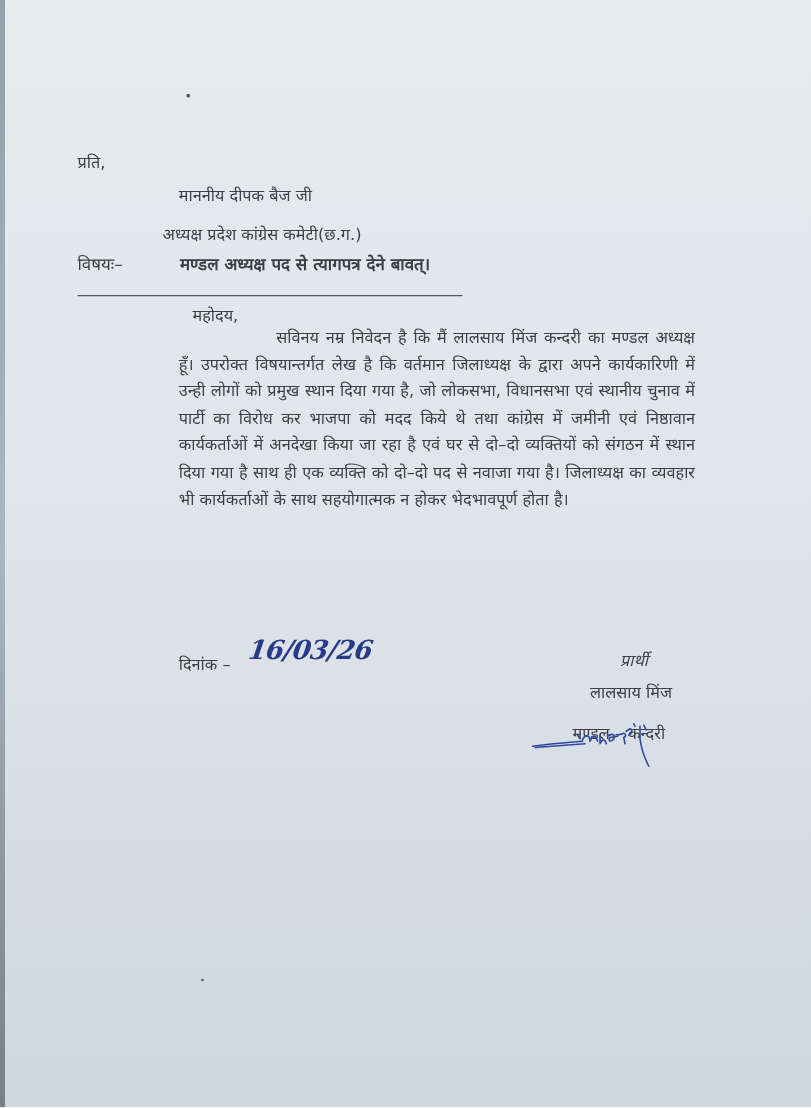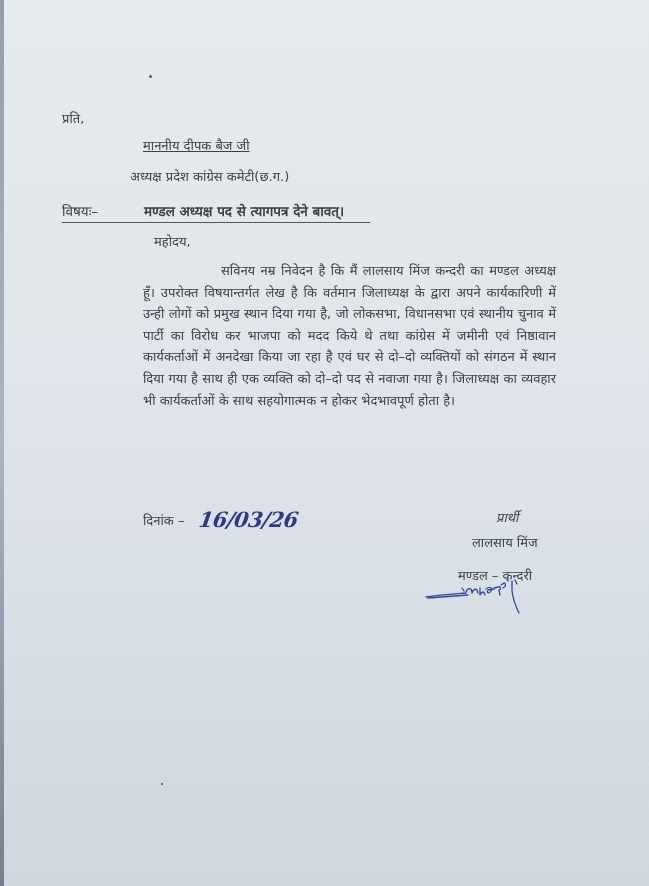--- a/index.html
+++ b/index.html
@@ -33,31 +33,32 @@
       width: 3px; height: 3px;
       border-radius: 50%;
       background: #555;
     }
     .t {
       position: absolute;
       font-size: 13px;
       line-height: 1;
       white-space: nowrap;
       color: #3e4047;
+      margin-top: 12px;
     }
     .salutation-to { left: 62px; top: 112px; }
-    .recipient-name { left: 143px; top: 139px; text-decoration: underline; }
+    .recipient-name { left: 143px; top: 139px; }
     .recipient-title { left: 130px; top: 170px; }
     .subject-row {
       position: absolute;
       left: 62px;
       top: 202px;
       width: 308px;
       border-bottom: 1px solid #55575e;
-      padding-bottom: 2px;
+      padding-bottom: 16px;
       font-size: 13.5px;
       white-space: nowrap;
     }
     .subject-label {
       display: inline-block;
       width: 82px;
     }
     .subject-text { font-weight: 600; }
     .greeting { left: 154px; top: 235px; }
     .body-para {

